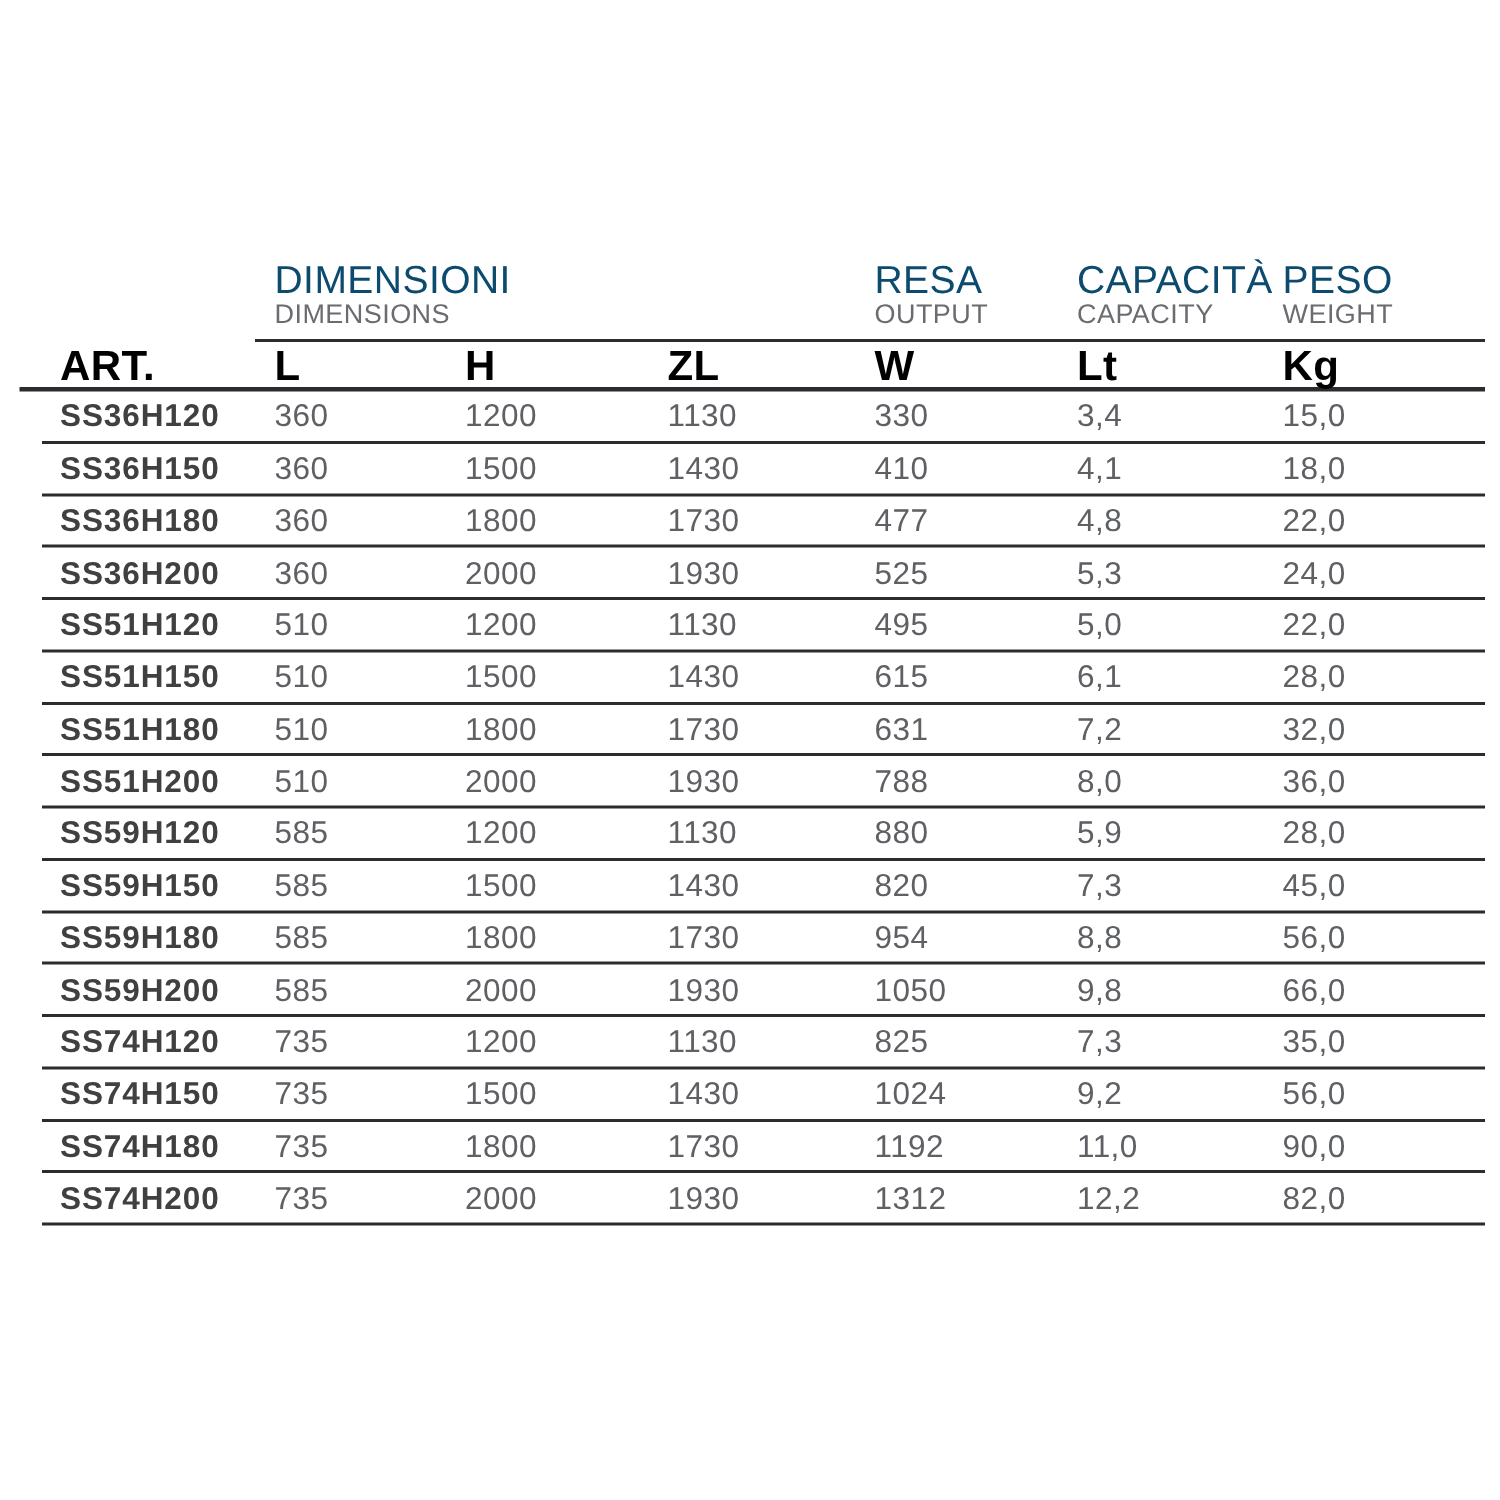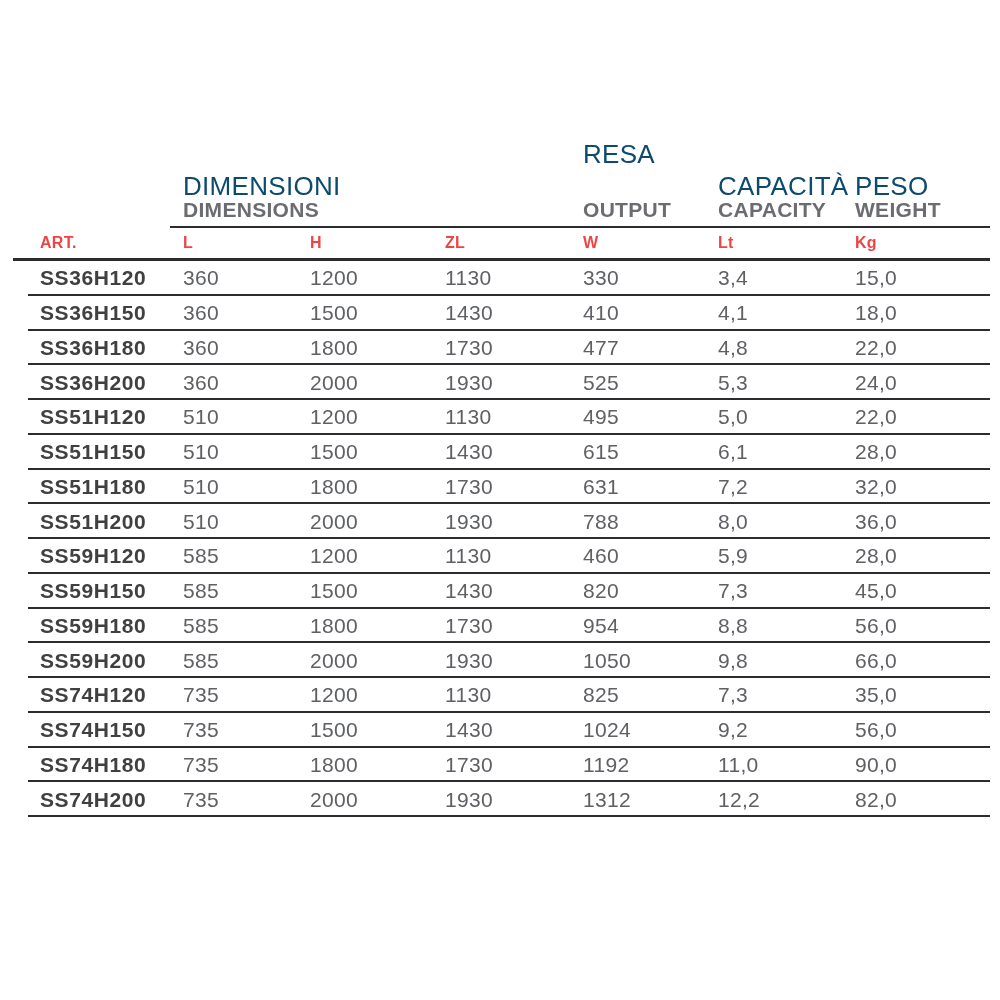--- a/index.html
+++ b/index.html
@@ -42,54 +42,54 @@
     box-sizing: border-box;
   }
   .group-cell {
     display: flex;
     flex-direction: column;
     justify-content: flex-end;
     padding: 0 0 5px 13px;
     box-sizing: border-box;
   }
   .gc-dim  { width: 400px; flex: 0 0 400px; }
-  .gc-resa { width: 135px; flex: 0 0 135px; gap: 32px; }
+  .gc-resa { width: 135px; flex: 0 0 135px; }
   .gc-cap  { width: 137px; flex: 0 0 137px; justify-content: flex-end; }
   .gc-peso { flex: 1; }
   .group-it {
     font-size: 26px;
     line-height: 23px;
     font-weight: normal;
     letter-spacing: 0.3px;
     color: #0c4a6e;
     white-space: nowrap;
   }
   .group-en {
-    font-size: 21px;
+    font-size: 18px;
     line-height: 23px;
-    font-weight: bold;
+    font-weight: normal;
     letter-spacing: 0.3px;
     color: #6a6c70;
     white-space: nowrap;
   }
 
   
   .head-row {
     display: grid;
     grid-template-columns: 157px 127px 135px 138px 135px 137px 148px;
     height: 33px;
     border-bottom: 3px solid #2b2c30;
     box-sizing: border-box;
     align-items: center;
   }
   .head-cell {
-    font-size: 16px;
+    font-size: 28px;
     font-weight: bold;
     letter-spacing: 0.3px;
-    color: #ef4444;
+    color: #000000;
     padding-left: 13px;
     white-space: nowrap;
   }
   .head-cell.c0 { padding-left: 27px; }
 
   
   .table-body { }
   .row {
     position: relative;
     display: grid;
@@ -229,21 +229,21 @@
           <div class="cell c3">1930</div>
           <div class="cell c4">788</div>
           <div class="cell c5">8,0</div>
           <div class="cell c6">36,0</div>
         </div>
         <div class="row">
           <div class="cell c0">SS59H120</div>
           <div class="cell c1">585</div>
           <div class="cell c2">1200</div>
           <div class="cell c3">1130</div>
-          <div class="cell c4">460</div>
+          <div class="cell c4">880</div>
           <div class="cell c5">5,9</div>
           <div class="cell c6">28,0</div>
         </div>
         <div class="row">
           <div class="cell c0">SS59H150</div>
           <div class="cell c1">585</div>
           <div class="cell c2">1500</div>
           <div class="cell c3">1430</div>
           <div class="cell c4">820</div>
           <div class="cell c5">7,3</div>

